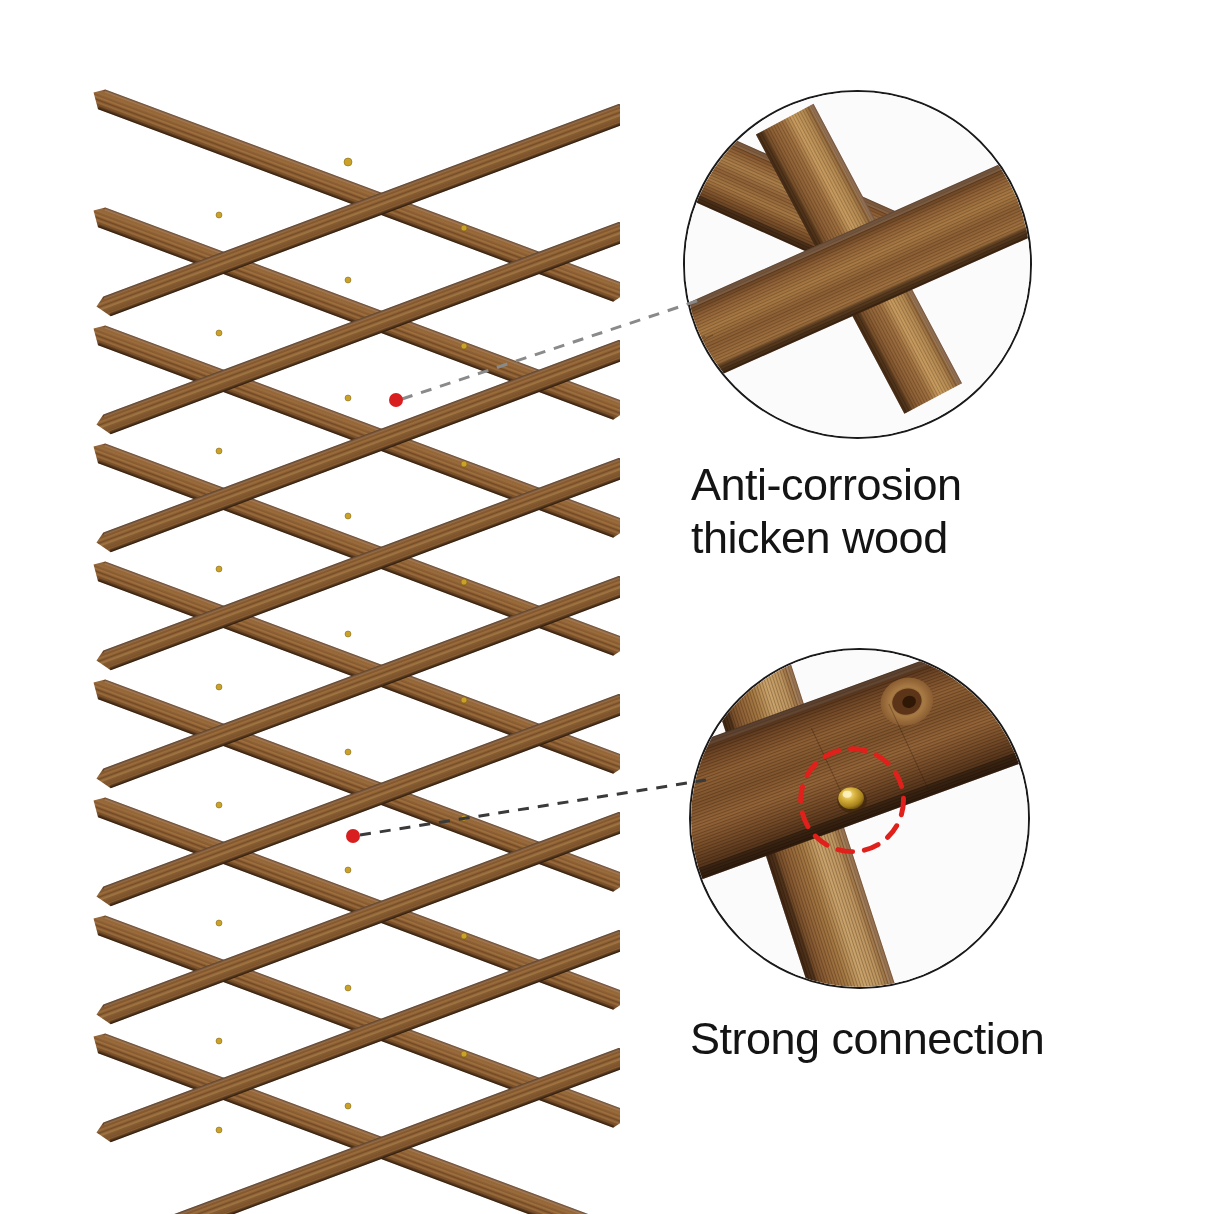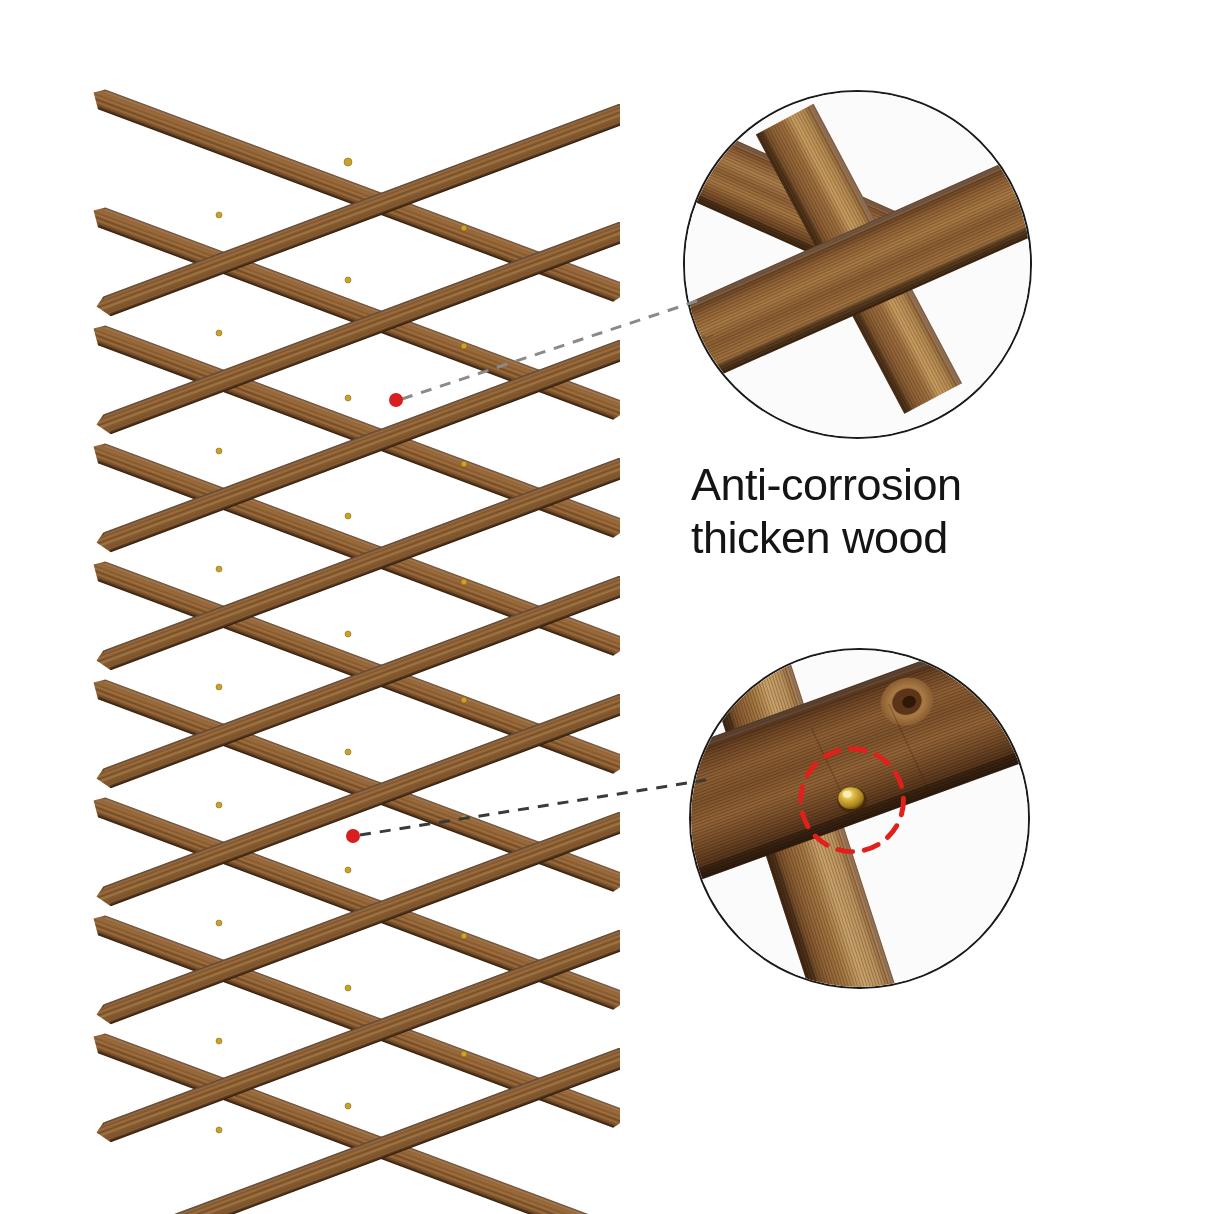--- a/index.html
+++ b/index.html
@@ -352,14 +352,15 @@
     <line x1="402" y1="399" x2="700" y2="300" stroke="#8a8a8a" stroke-width="3" stroke-dasharray="11 9"></line>
     <circle cx="396" cy="400" r="7" fill="#D81E1E"></circle>
 
     <line x1="360" y1="835" x2="706" y2="780" stroke="#3a3a3a" stroke-width="3" stroke-dasharray="11 9"></line>
     <circle cx="353" cy="836" r="7" fill="#D81E1E"></circle>
   </svg>
 
   <div id="caption-top" class="caption">Anti-corrosion
 thicken wood</div>
 
+  <div id="caption-bottom" class="caption">Strong connection</div>
 
 </div>
 
 </body></html>

